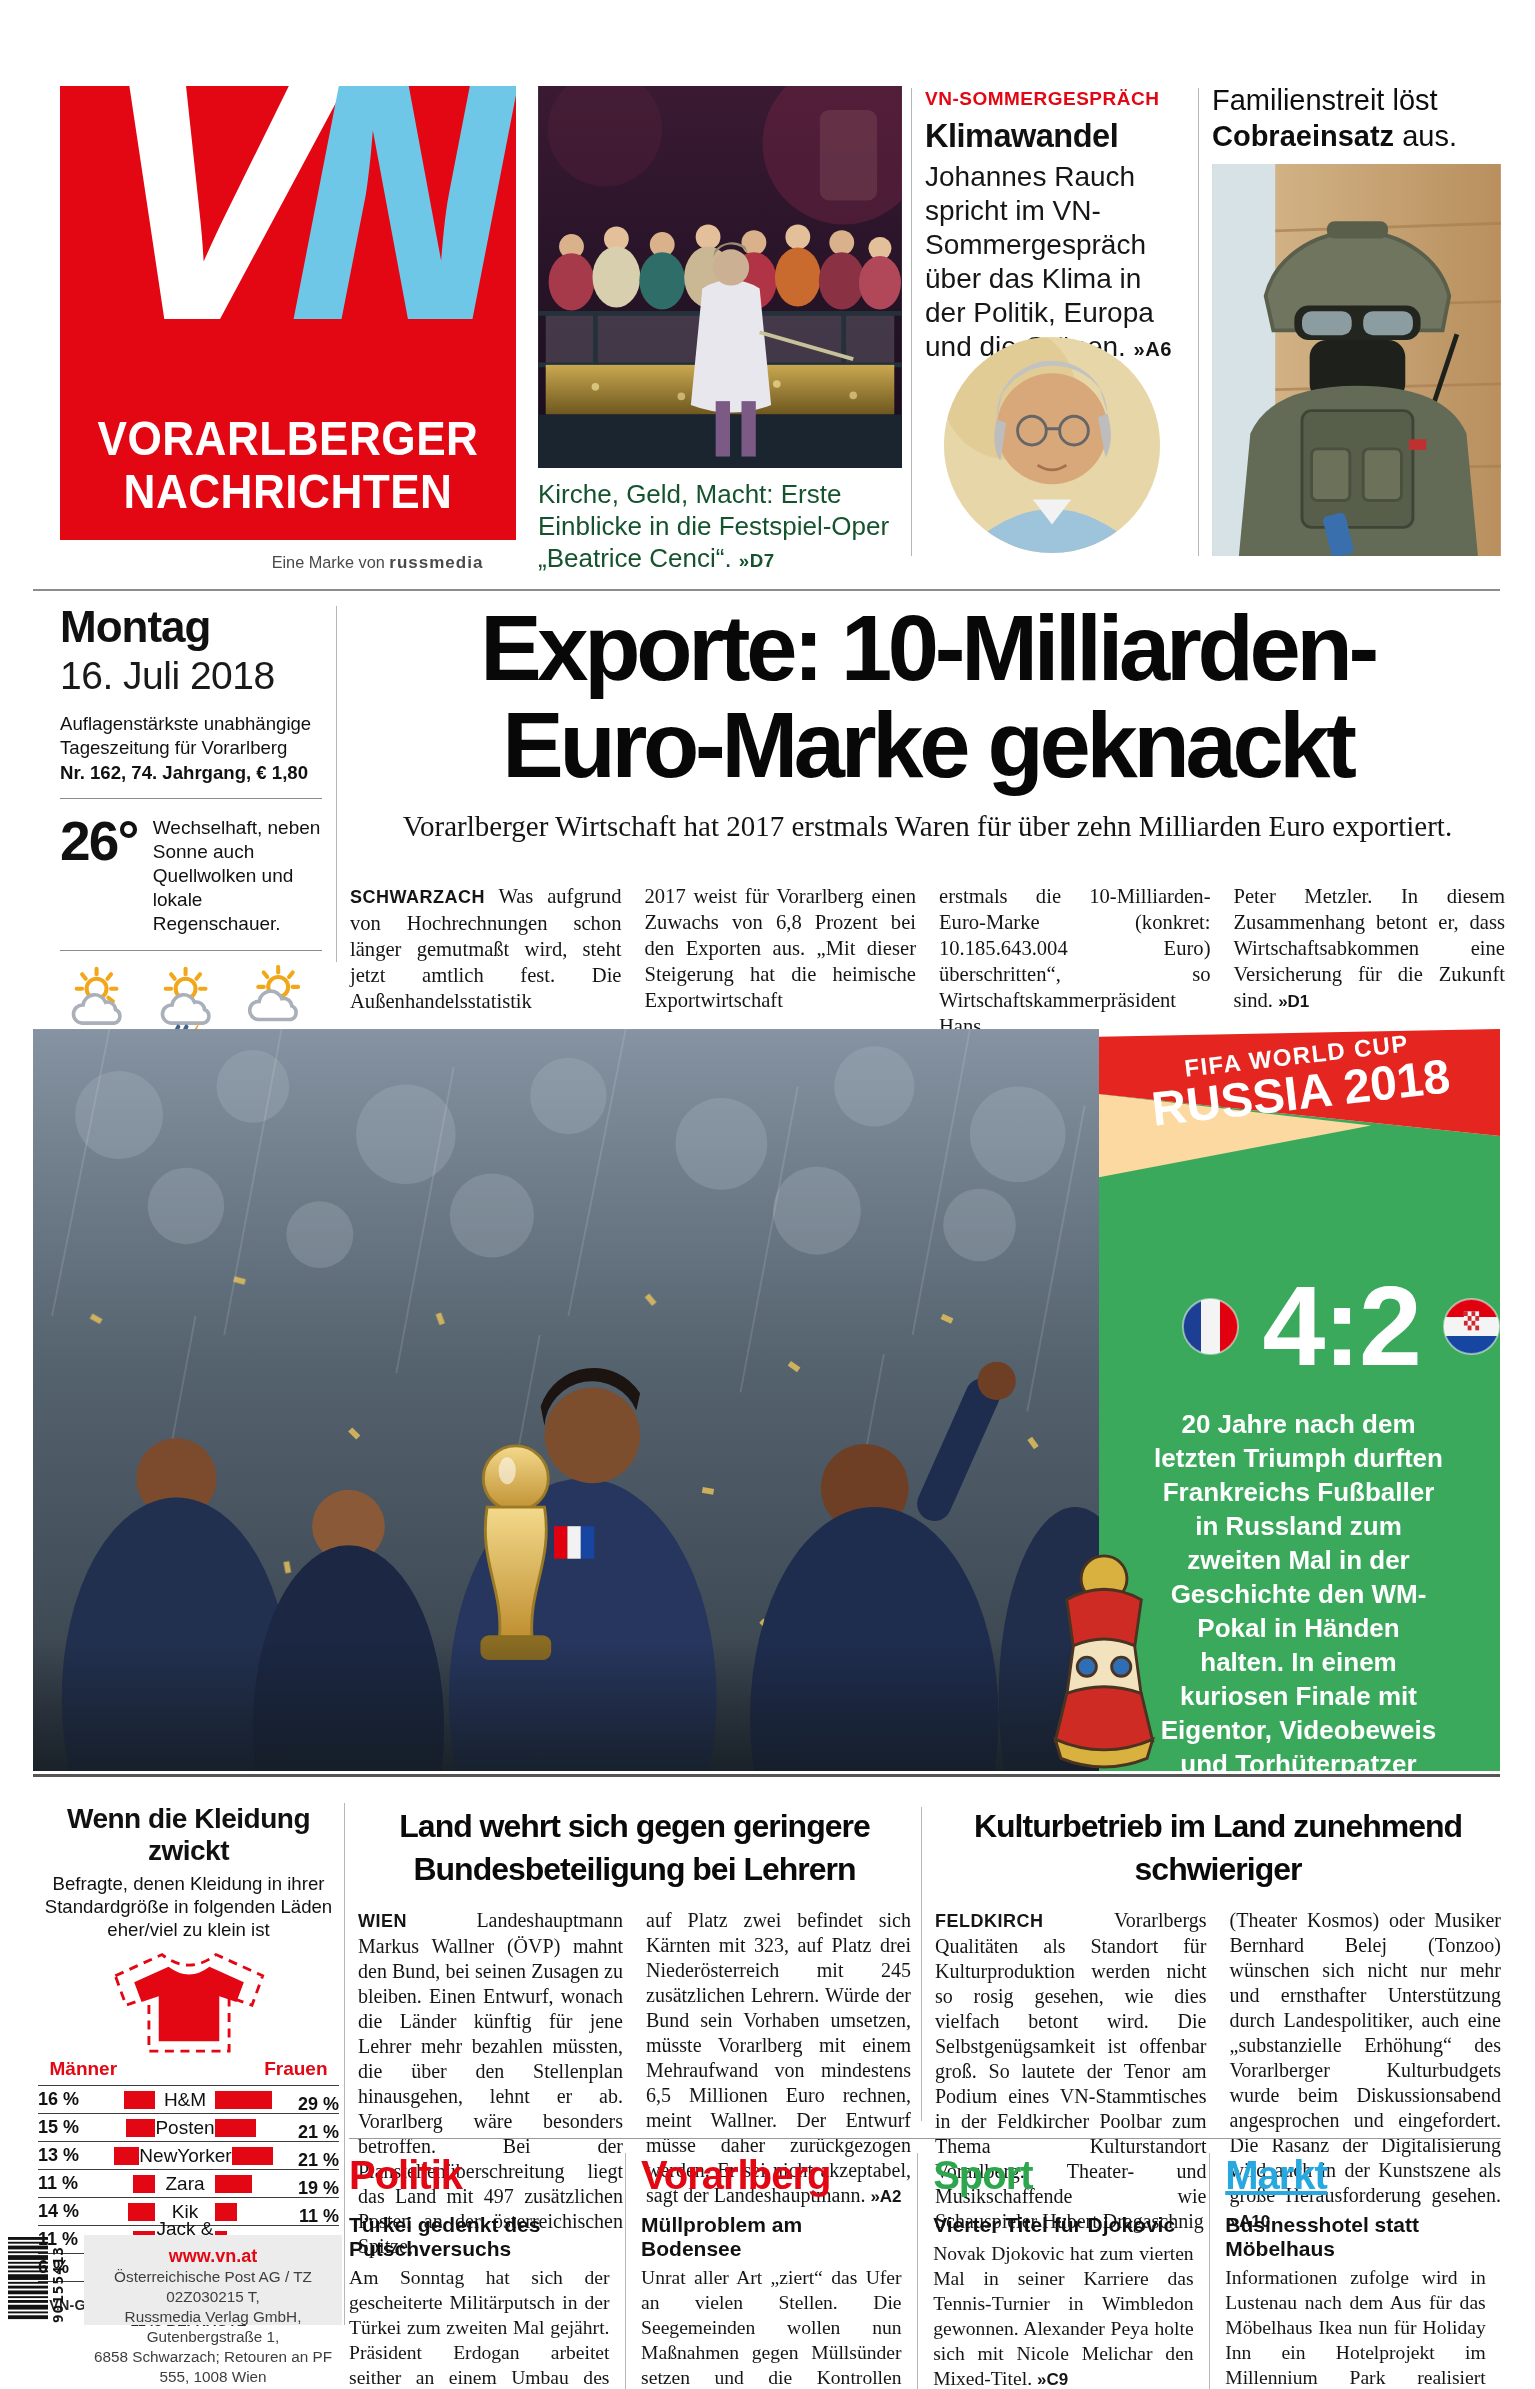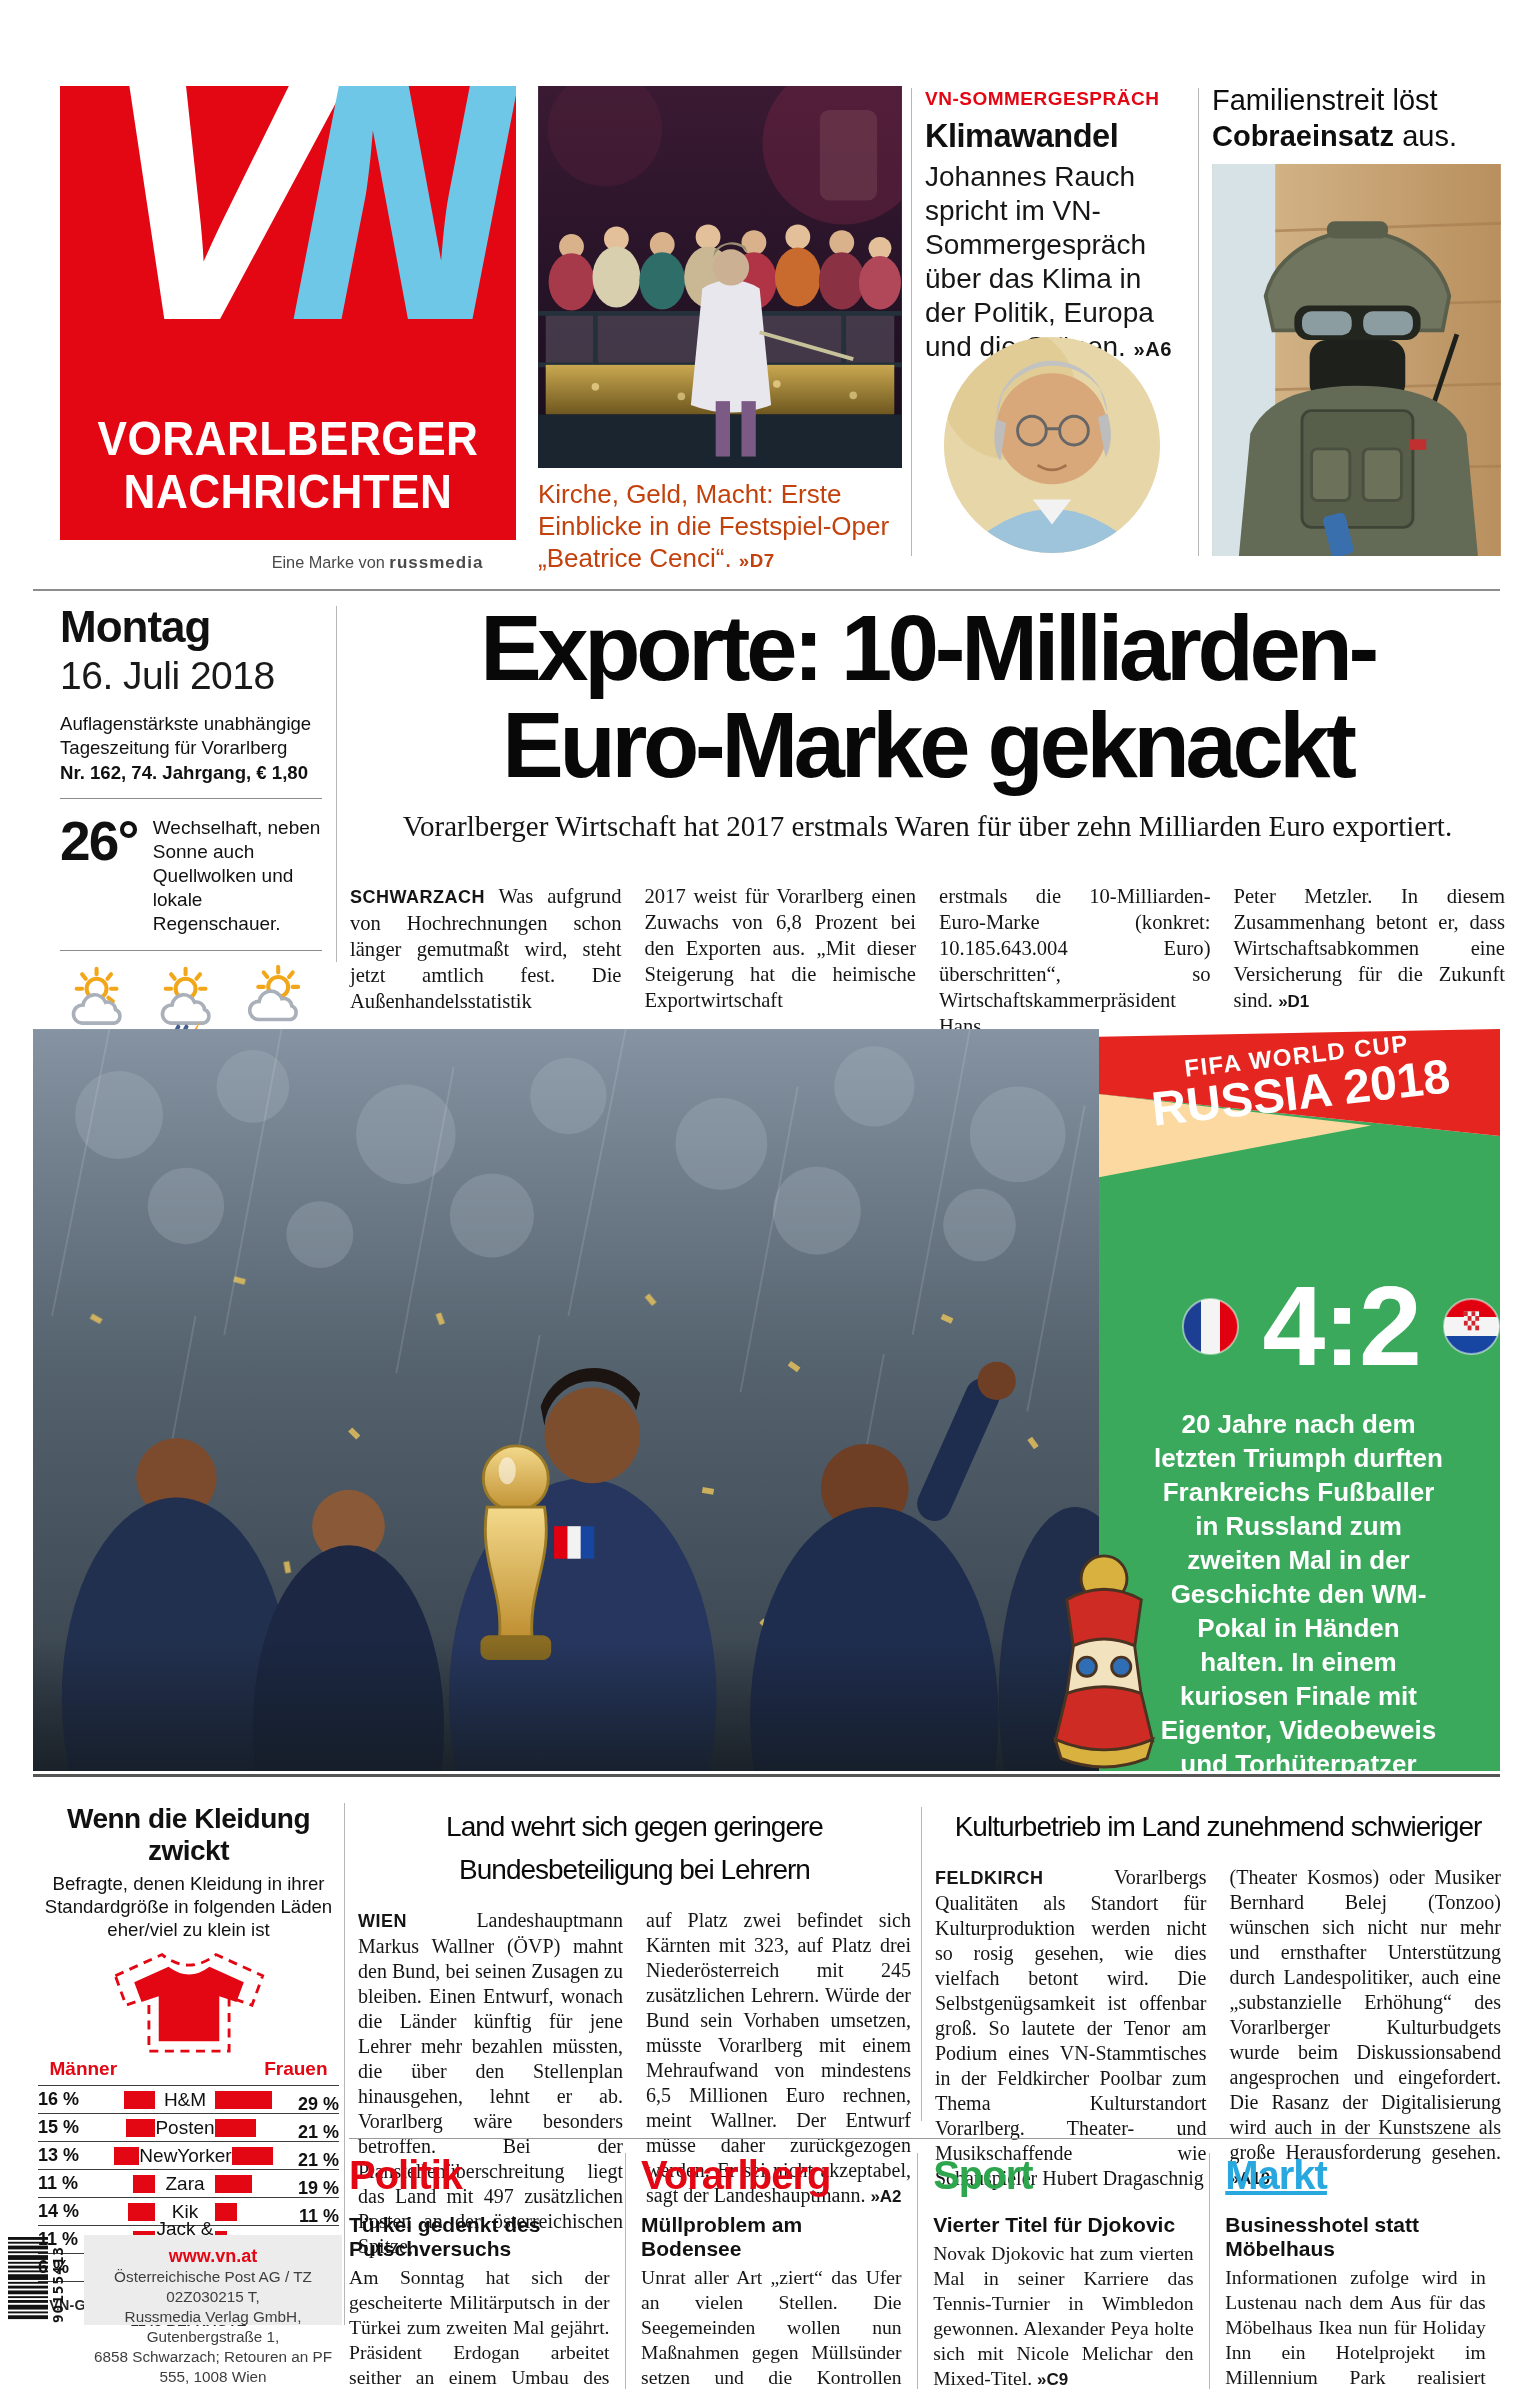--- a/index.html
+++ b/index.html
@@ -13,21 +13,21 @@
   #logo-box{position:absolute;left:60px;top:86px;width:456px;height:454px;background:#e30613;overflow:hidden;}
   #monogram{position:absolute;top:-59px;left:0;width:100%;text-align:center;font-family:Liberation Mono, monospace;font-weight:bold;font-style:italic;font-size:382px;line-height:1;letter-spacing:-38px;}
   #mono-v{color:#ffffff;}
   #mono-n{color:#6fc7e8;}
   #logo-text{position:absolute;left:0;bottom:21px;width:100%;text-align:center;color:#fff;font-weight:700;font-size:48px;line-height:1.1;letter-spacing:0.5px;transform:scaleX(.92);transform-origin:center;}
   #brand-line{position:absolute;left:239px;top:553px;width:277px;text-align:center;font-size:16.3px;color:#4a4a4a;}
   #brand-line b{font-size:17px;letter-spacing:1px;}
 
   
   #opera-photo{position:absolute;left:538px;top:86px;width:364px;height:382px;}
-  #opera-caption{position:absolute;left:538px;top:478px;width:363px;font-size:26px;line-height:32px;color:#c2410c;}
+  #opera-caption{position:absolute;left:538px;top:478px;width:363px;font-size:26px;line-height:32px;color:#14532d;}
   .ref{font-family:"Liberation Sans",sans-serif;font-weight:800;font-size:.72em;letter-spacing:0.5px;}
   #vr1{left:911px;top:88px;height:468px;}
   #vr2{left:1198px;top:88px;height:468px;}
   #sommer{position:absolute;left:925px;top:88px;width:260px;}
   .kicker{color:#e30613;font-size:19px;font-weight:900;letter-spacing:0.5px;}
   .sommer-lead{font-size:32.5px;font-weight:900;margin-top:7.6px;letter-spacing:-0.5px;}
   .sommer-body{font-size:28px;line-height:34px;margin-top:5.7px;color:#161616;}
   #portrait{position:absolute;left:942px;top:335px;width:220px;height:220px;}
   #familien{position:absolute;left:1212px;top:82px;width:289px;font-size:29px;line-height:36px;color:#0e0e0e;}
   #police-photo{position:absolute;left:1212px;top:164px;width:289px;height:392px;}
@@ -91,21 +91,21 @@
   #barcode-num{position:absolute;left:50px;top:2323px;transform:rotate(-90deg);transform-origin:0 0;width:88px;font-family:"DejaVu Sans Mono",monospace;font-size:14.3px;font-weight:700;letter-spacing:1px;color:#111;}
   #addr-box{position:absolute;left:84px;top:2235px;width:258px;height:90px;background:#ececec;text-align:center;padding-top:10.5px;box-sizing:border-box;}
   .addr-url{color:#e30613;font-weight:800;font-size:18px;}
   .addr-line{font-size:15.3px;line-height:20px;color:#3e3e3e;}
 
   
   #vr4{left:344px;top:1803px;height:522px;}
   #vr5{left:921px;top:1807px;height:314px;}
   #article1{position:absolute;left:358px;top:1805px;width:553px;}
   #article2{position:absolute;left:935px;top:1805px;width:566px;}
-  .art-h{font-size:28px;line-height:43px;font-weight:400;text-align:center;letter-spacing:-1px;color:#0a0a0a;}
+  .art-h{font-size:32px;line-height:43px;font-weight:700;text-align:center;letter-spacing:-1px;color:#0a0a0a;}
   .art-body{display:flex;gap:23px;margin-top:17px;}
   .art-col{flex:1;font-family:"Liberation Serif",serif;font-size:20px;line-height:25px;text-align:justify;color:#151515;}
   #hr-sec{left:349px;top:2138px;width:1152px;}
 
   
   #sections{position:absolute;left:349px;top:2153px;width:1152px;display:flex;}
   .sec{flex:1;padding:0 15.3px;border-left:1px solid #b6b6b6;}
   .sec:first-child{padding-left:0;border-left:none;}
   .sec-h{font-size:40px;font-weight:900;letter-spacing:-1px;}
   .sec-t{font-size:21px;font-weight:800;margin-top:15.3px;}

